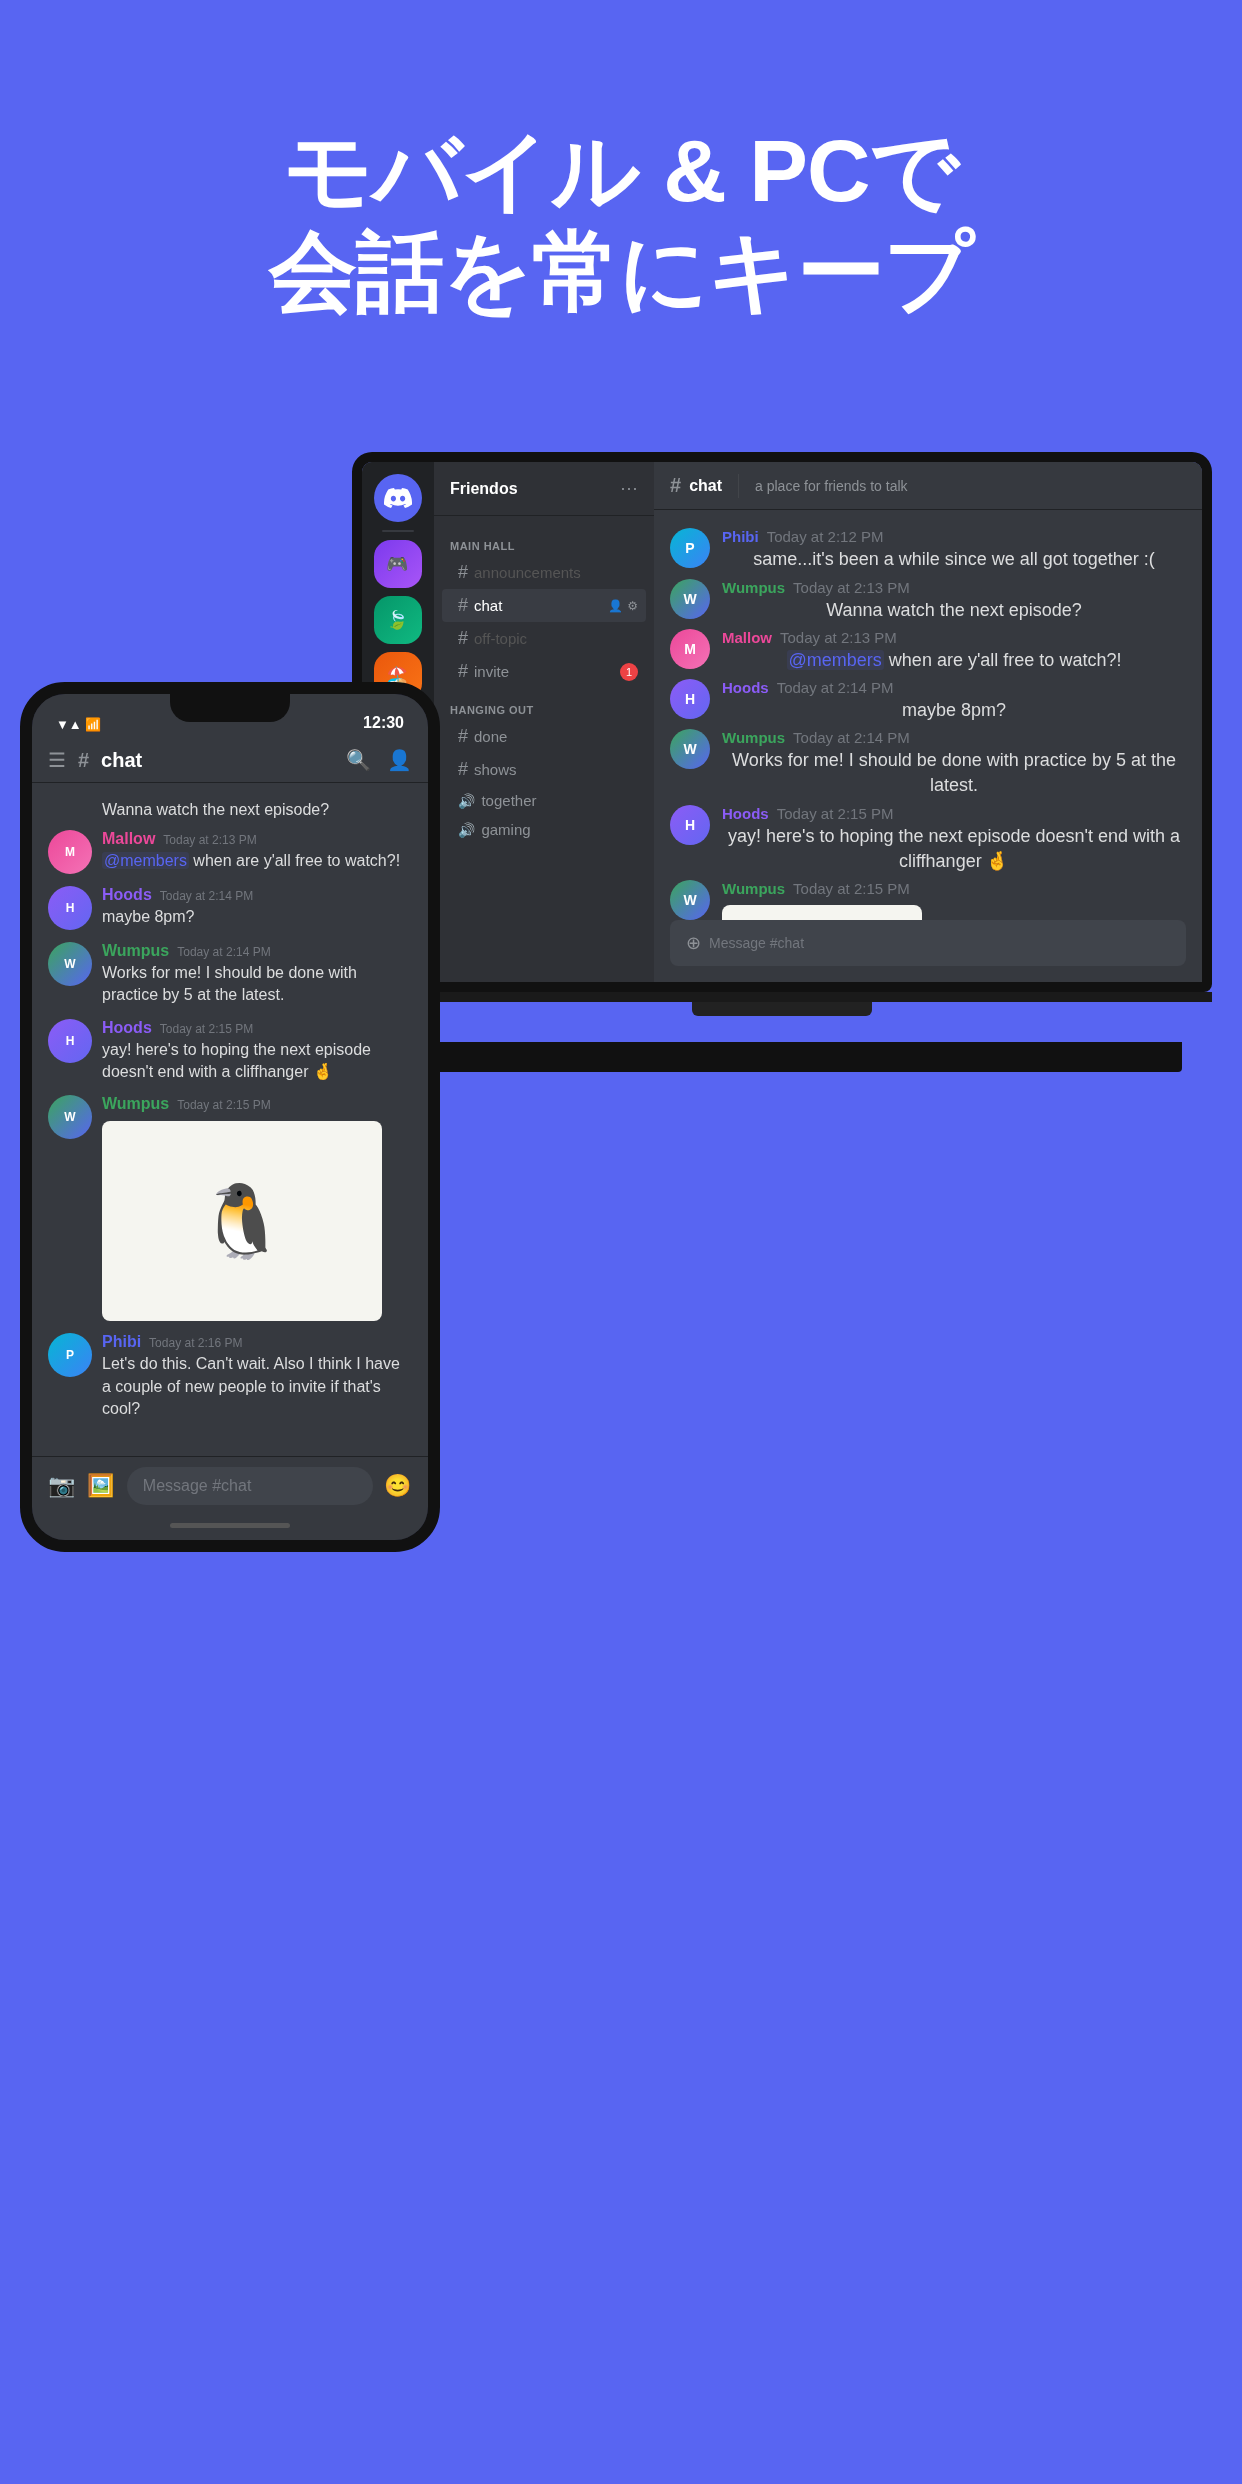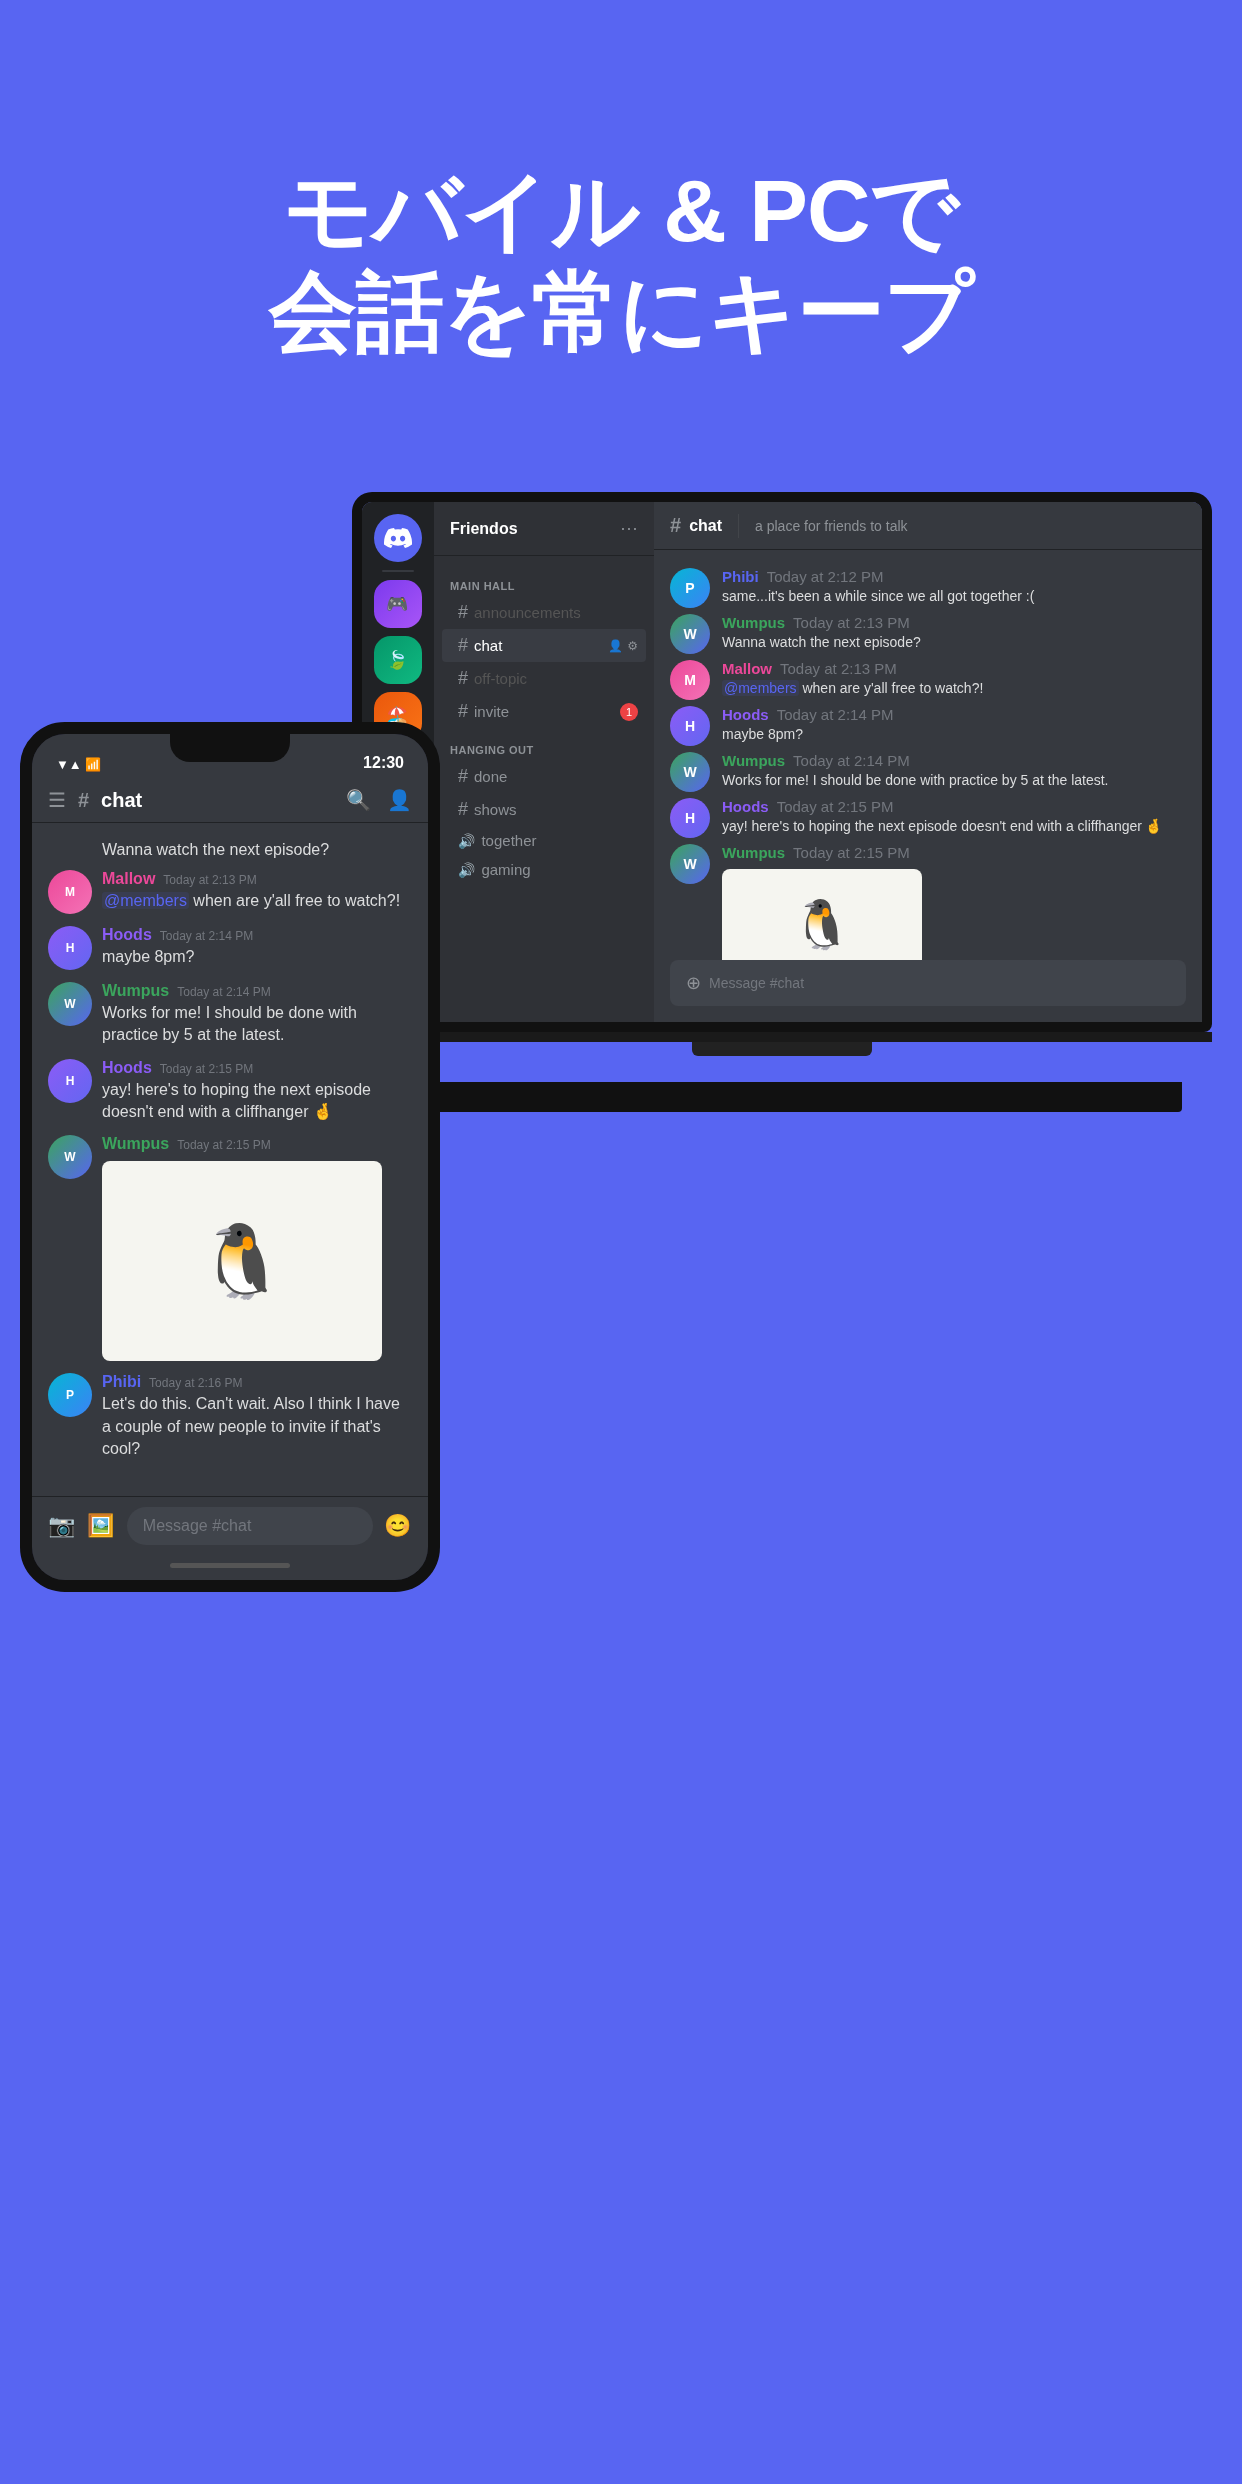--- a/index.html
+++ b/index.html
@@ -15,21 +15,20 @@
     .hero {
       text-align: center;
       padding: 120px 80px 60px;
       color: white;
     }
     .hero-title {
       font-size: 88px;
       font-weight: 700;
       line-height: 1.15;
       letter-spacing: -1px;
-      margin-top: 40px;
     }
 
     
     .devices-container {
       position: relative;
       width: 1242px;
       height: 1900px;
       margin-top: 20px;
     }
 
@@ -264,22 +263,23 @@
     .msg-author.green { color: #3ba55d; }
     .msg-author.blue { color: #5865f2; }
     .msg-author.pink { color: #ec4899; }
     .msg-author.purple { color: #8b5cf6; }
     .msg-time {
       color: #72767d;
       font-size: 15px;
     }
     .msg-text {
       color: #dcddde;
-      font-size: 14px;
+      font-size: 18px;
       line-height: 1.4;
+      text-align: center;
     }
     .msg-text .mention {
       color: #5865f2;
       background: rgba(88,101,242,0.1);
       padding: 0 2px;
       border-radius: 3px;
     }
     .msg-image {
       margin-top: 8px;
       max-width: 200px;

